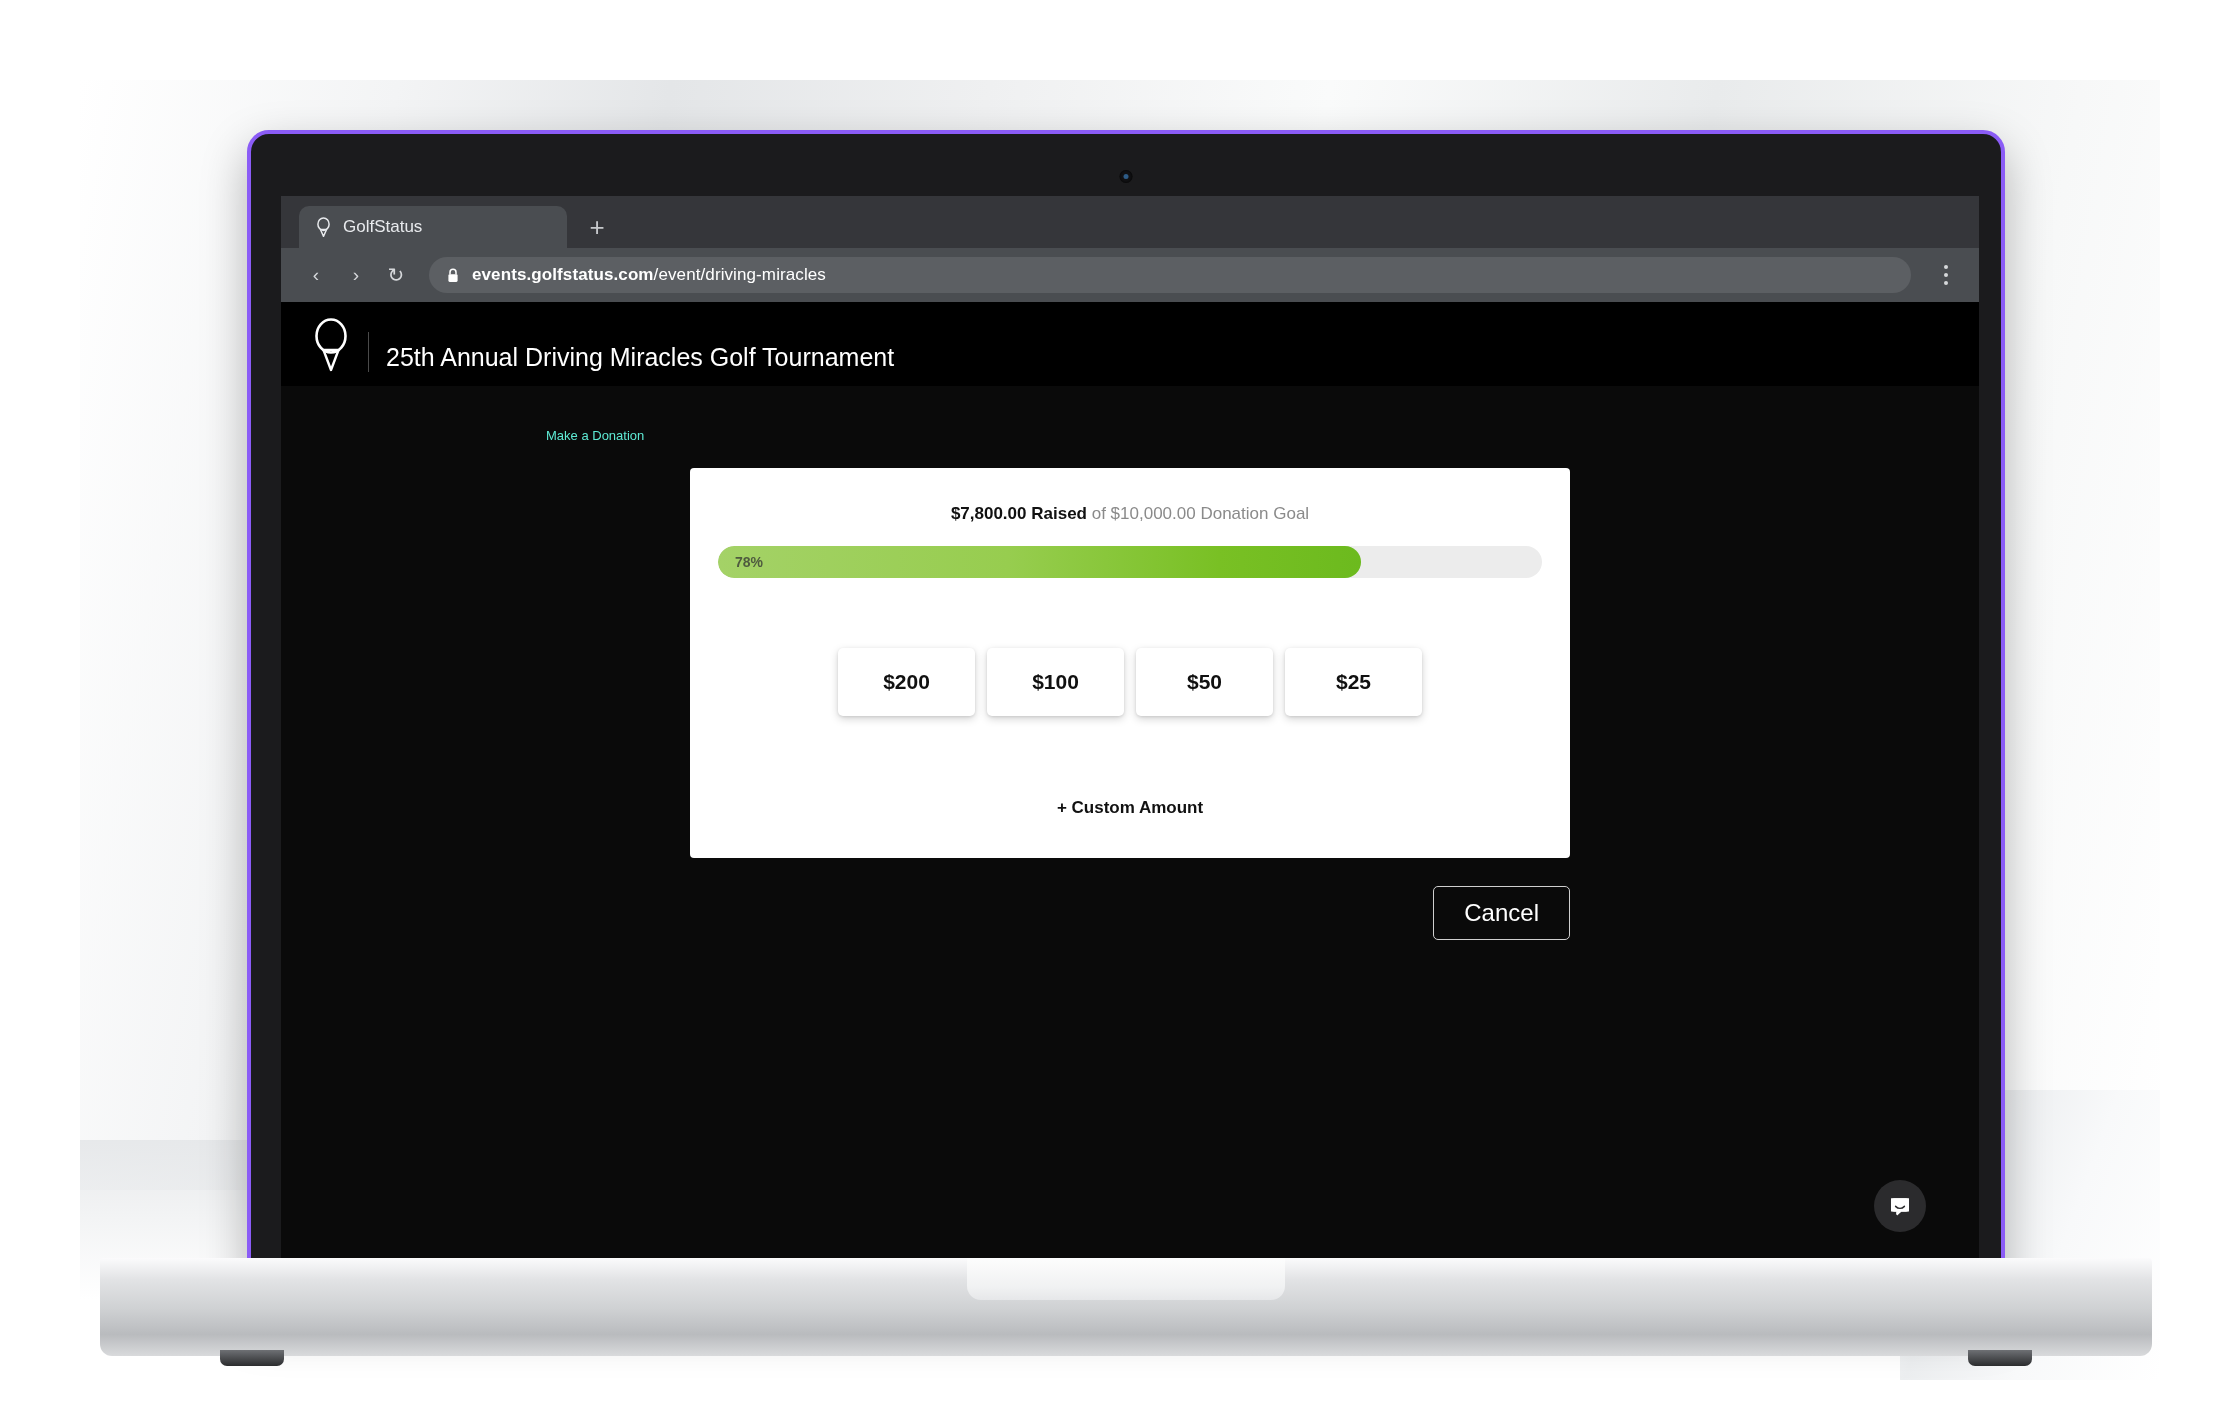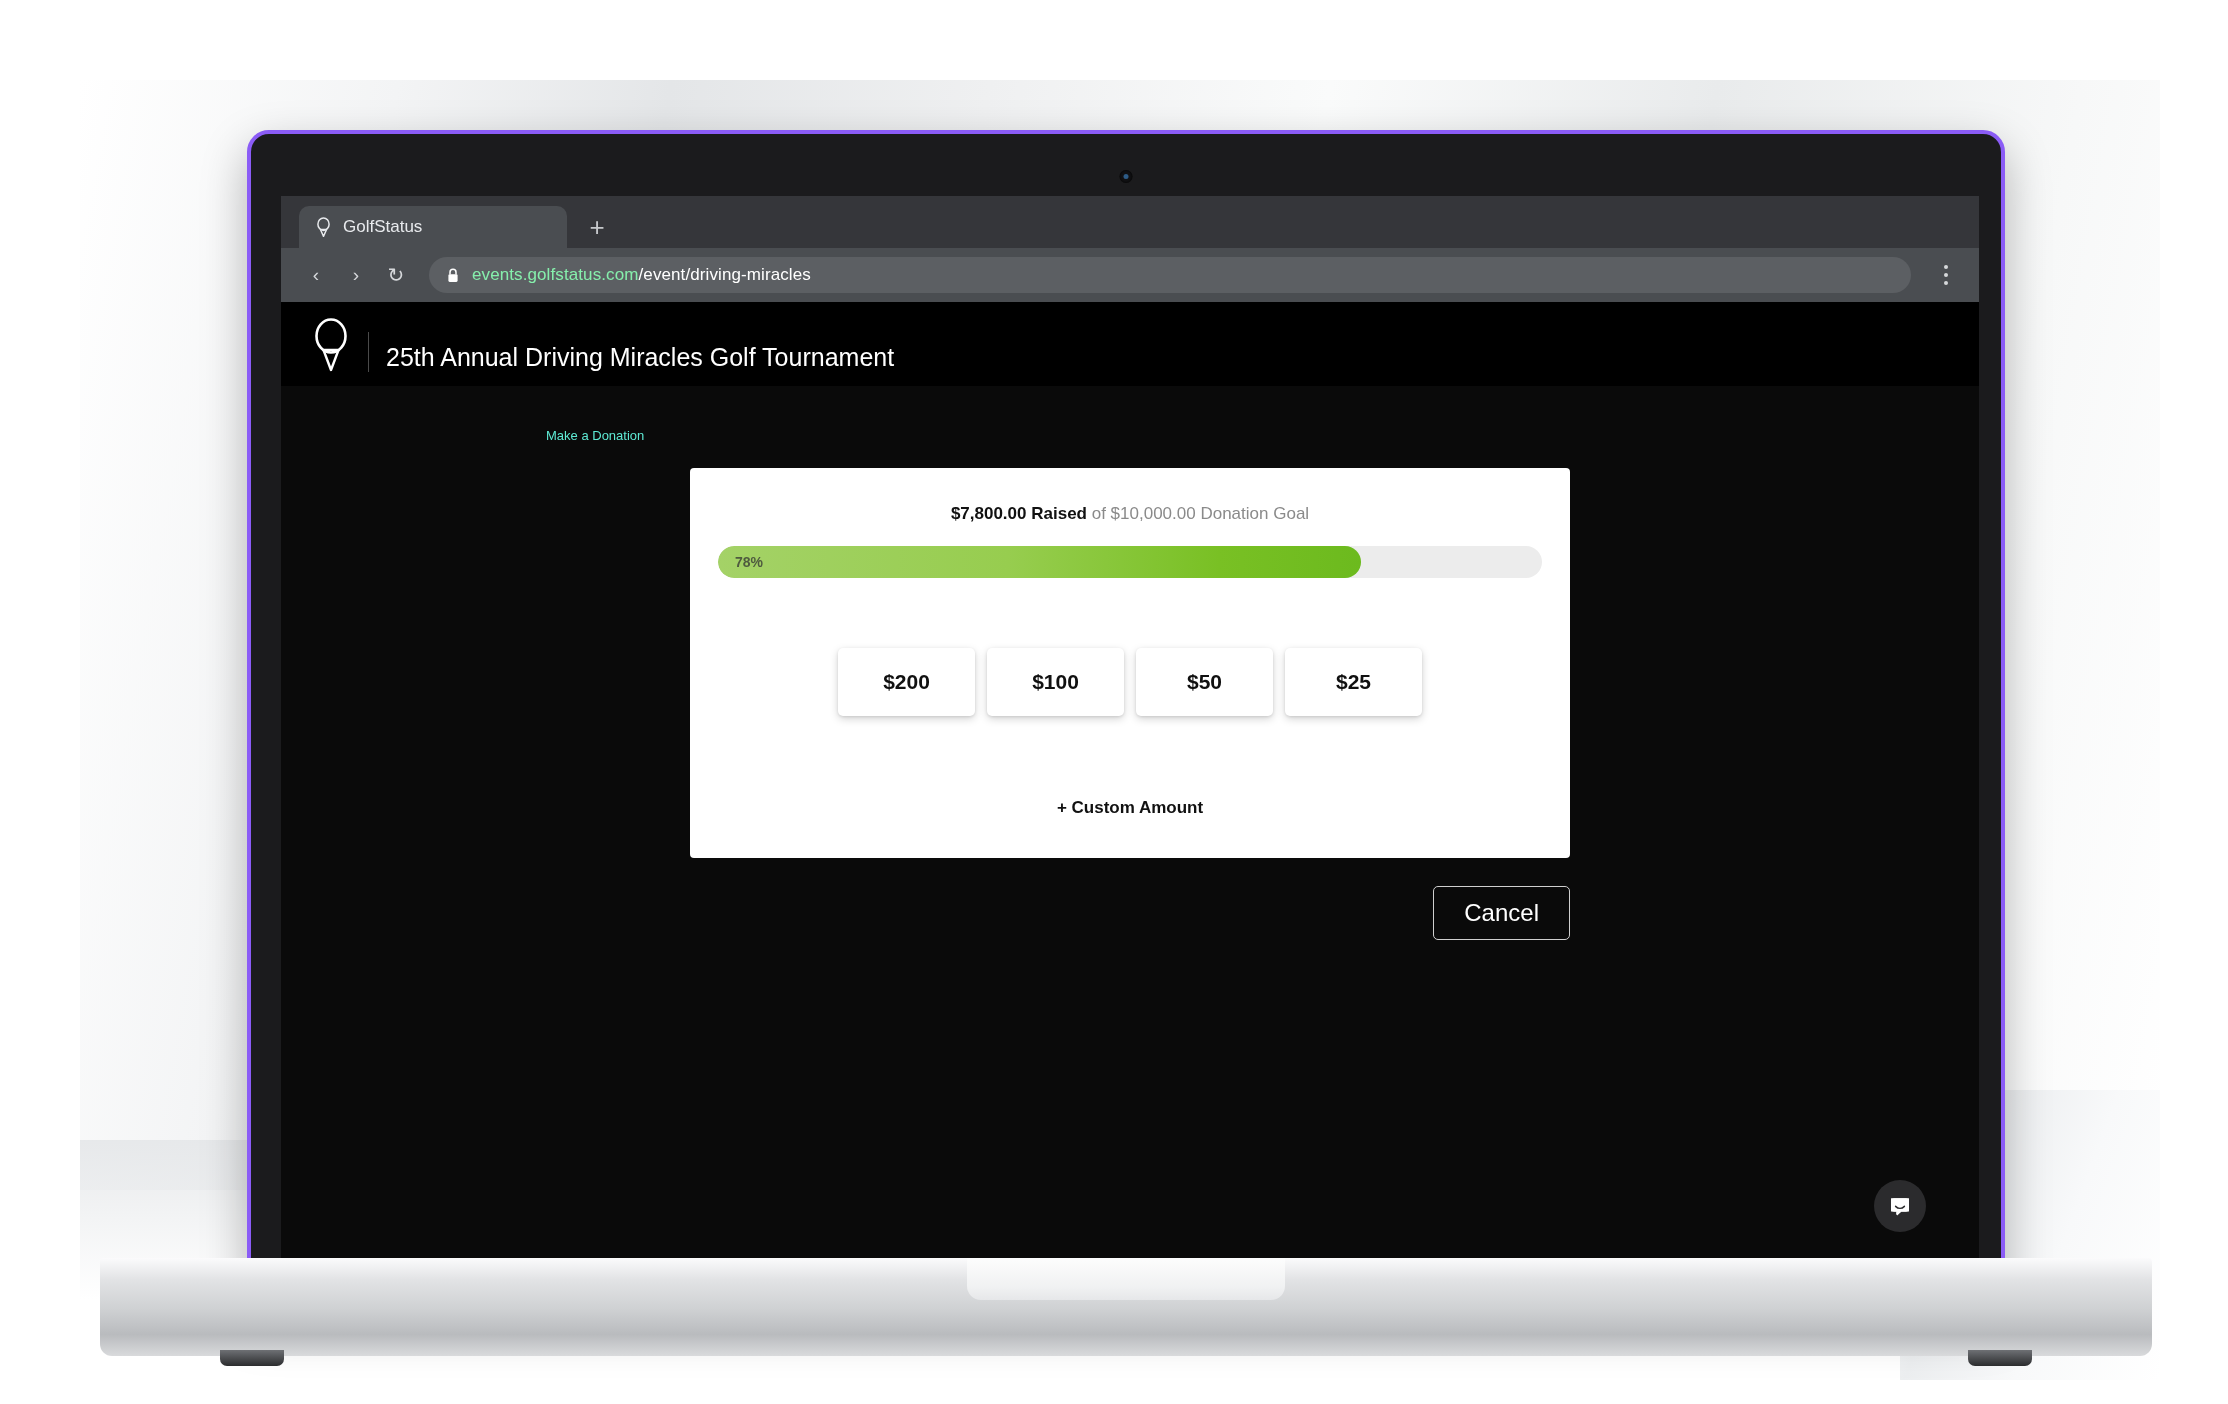--- a/index.html
+++ b/index.html
@@ -77,21 +77,21 @@
     display: flex; align-items: center; justify-content: center;
   }
   .nav-btn.reload { font-size: 20px; }
   .omnibox {
     flex: 1; height: 36px; margin: 0 14px 0 10px;
     background: #5c5f63; border-radius: 18px;
     display: flex; align-items: center; padding: 0 18px; gap: 13px;
   }
   .lock-icon { width: 12px; height: 15px; flex: none; }
   .url { font-size: 17px; letter-spacing: .1px; white-space: nowrap; }
-  .url .host { color: #86efac; font-weight: 400; }
+  .url .host { color: #ffffff; font-weight: 700; }
   .url .path { color: #ffffff; }
   .kebab {
     width: 30px; display: flex; flex-direction: column; align-items: center;
     gap: 4px; flex: none;
   }
   .kebab i { width: 4px; height: 4px; border-radius: 50%; background: #d6d8db; display:block; }
 
   
   .site { background: #0a0a0a; height: 986px; position: relative; }
 

